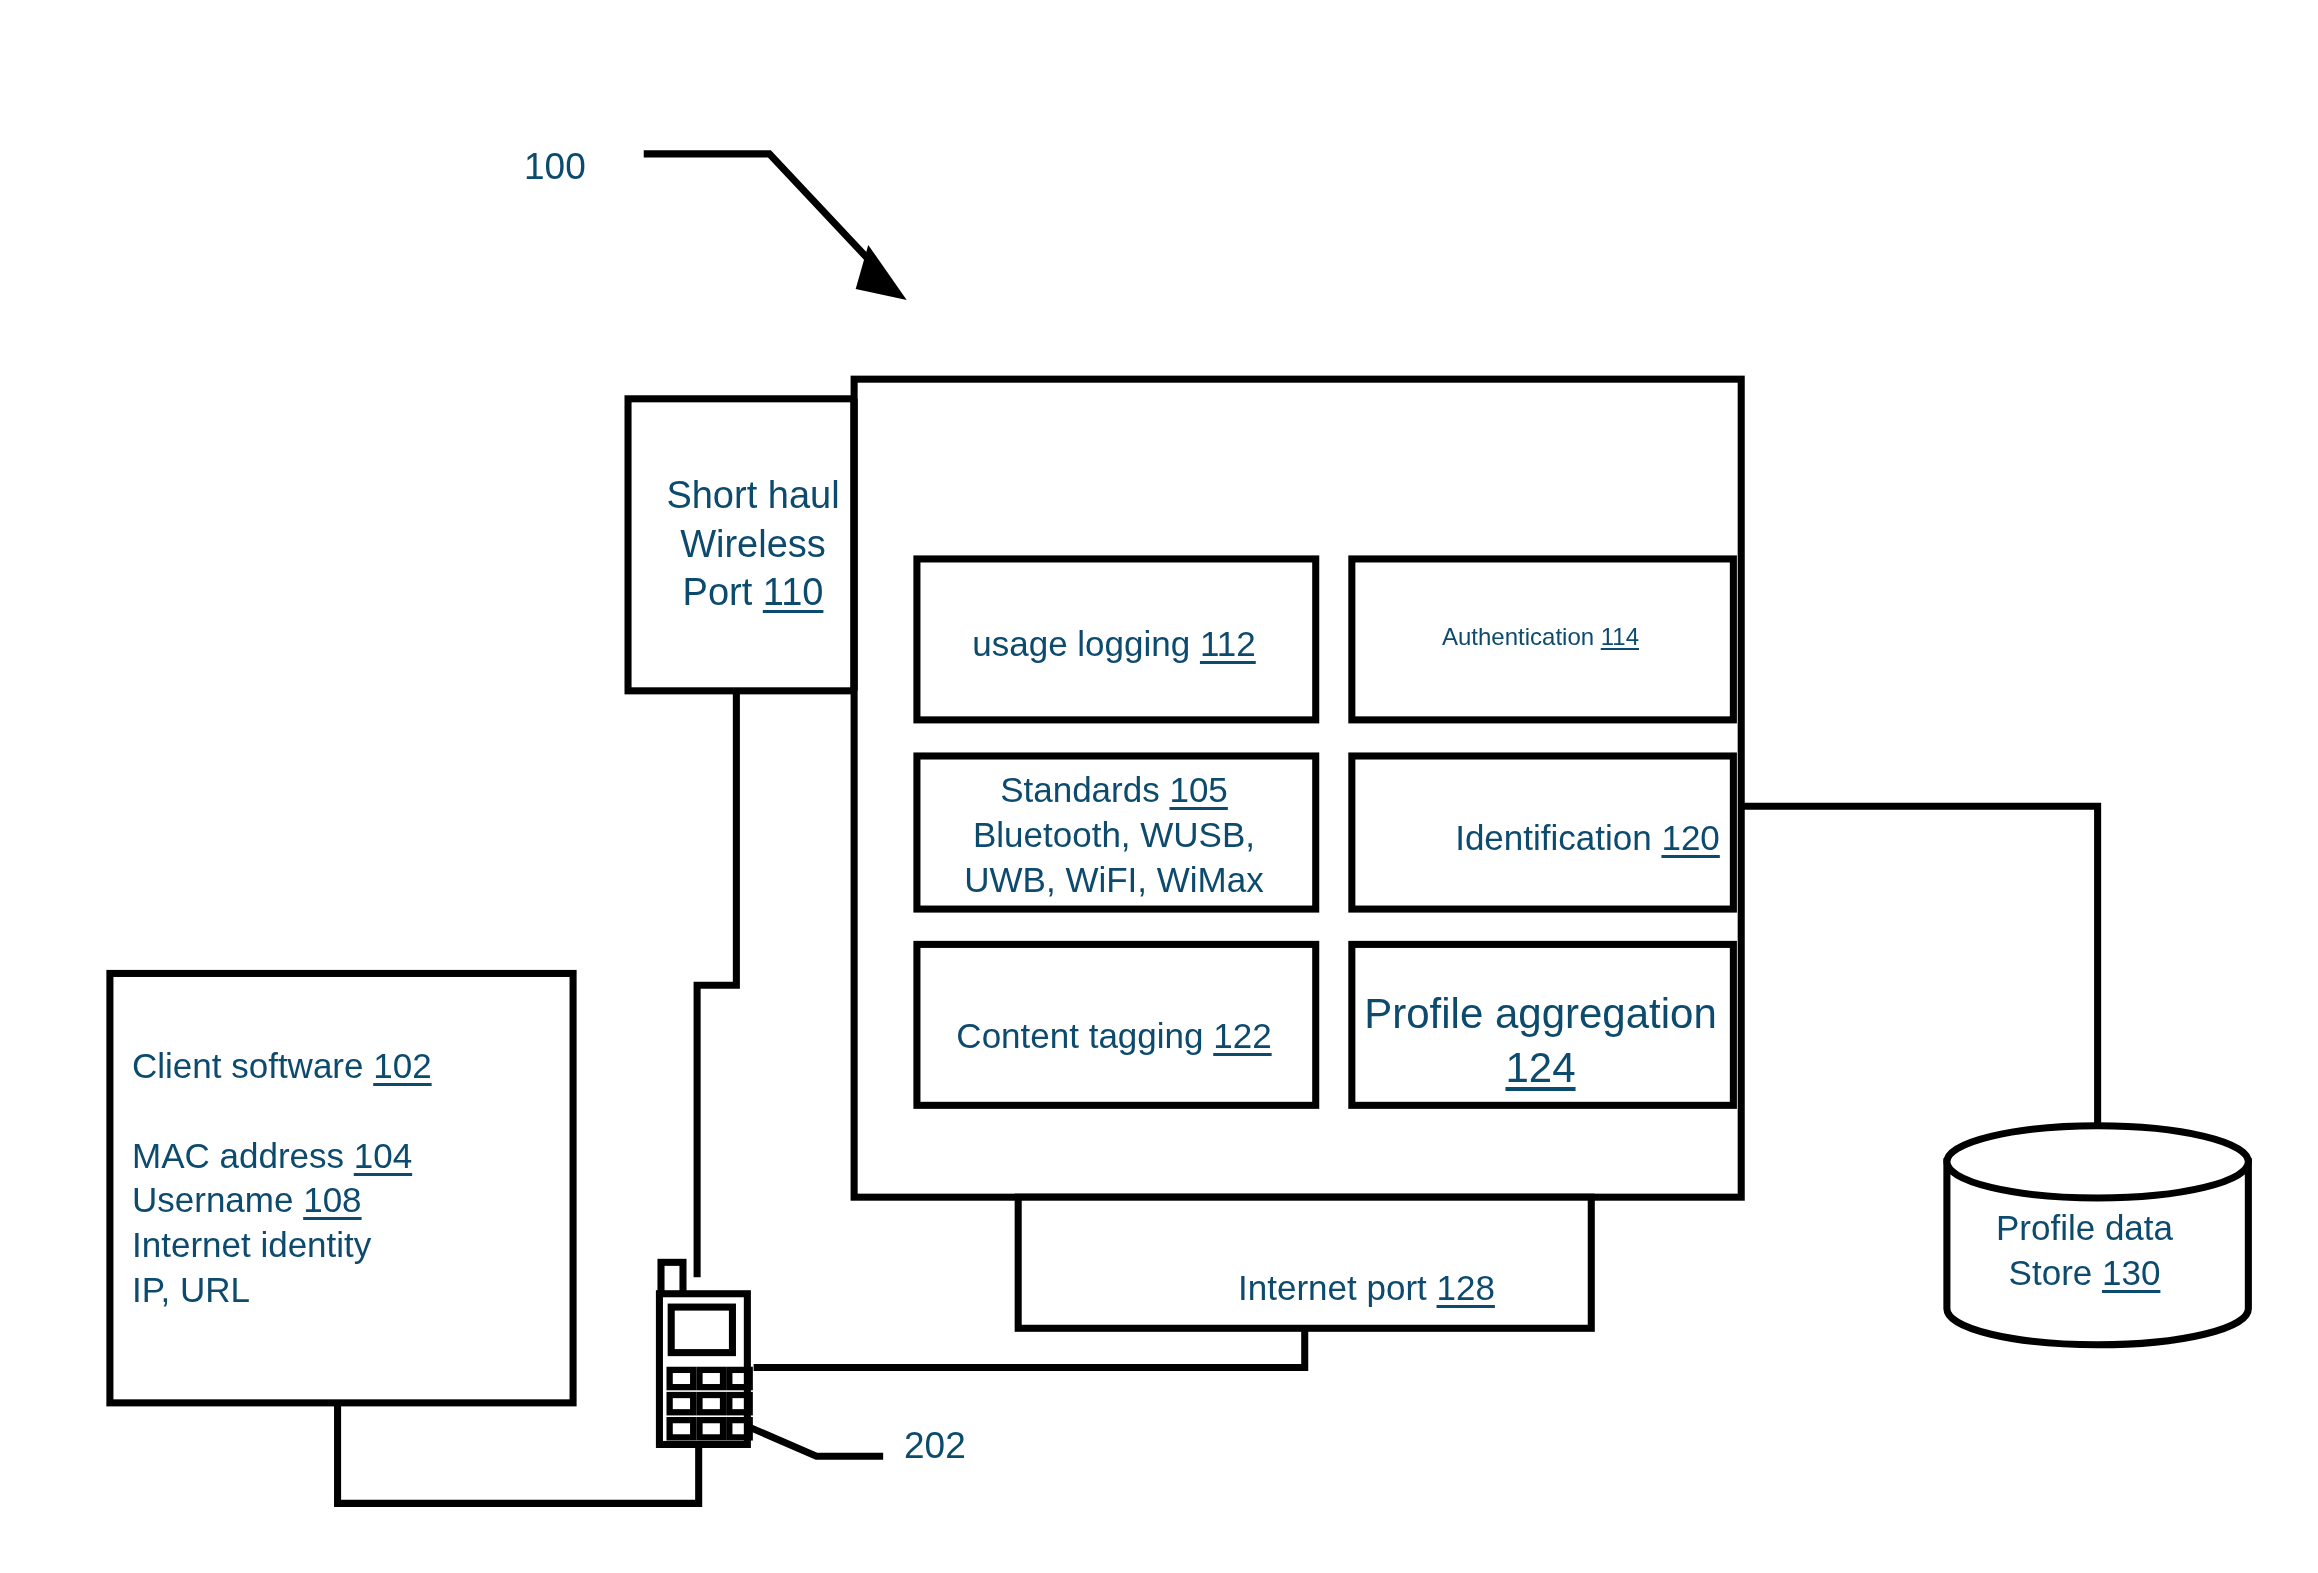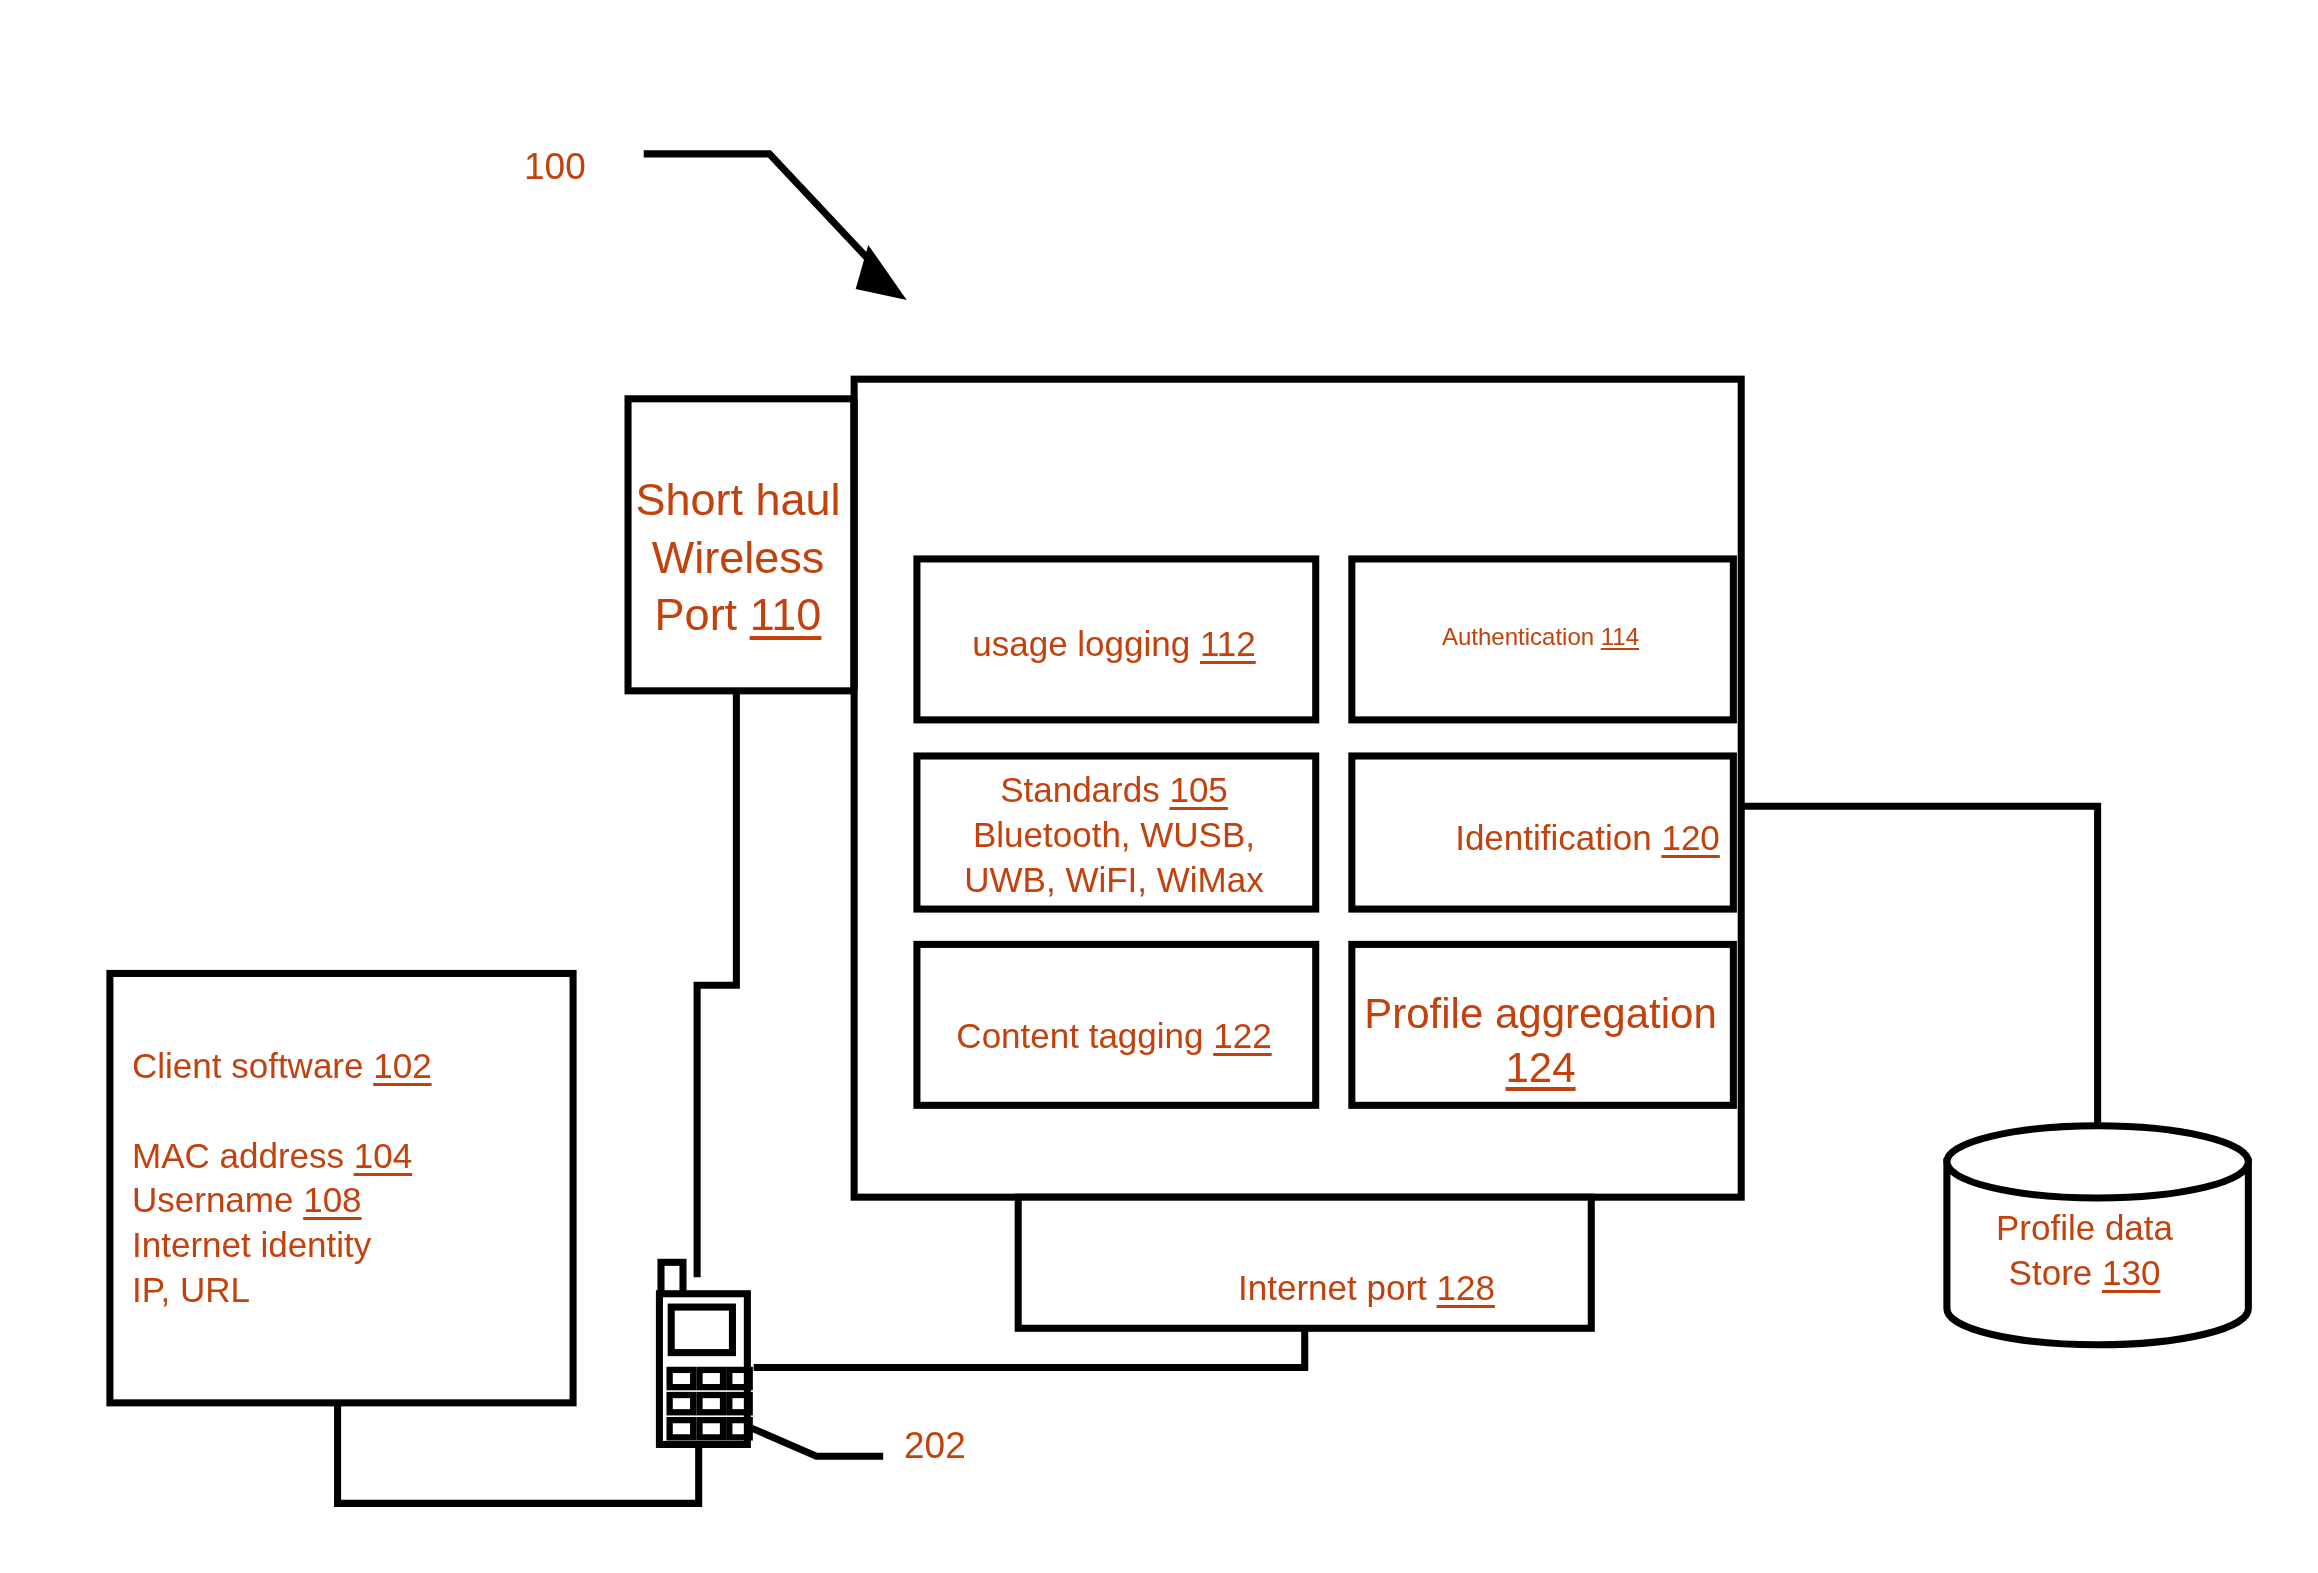--- a/index.html
+++ b/index.html
@@ -37,36 +37,36 @@
   }
   .boxfill {
     fill: #ffffff;
     stroke: #000000;
     stroke-width: 9;
   }
   .solidblack { fill: #000000; stroke: none; }
 
   .lbl {
     position: absolute;
-    color: #c2410c;
+    color: #0c4a6e;
     font-family: "Liberation Sans", sans-serif;
     font-weight: 400;
     line-height: 1.28;
     white-space: pre;
     text-align: center;
     pointer-events: none;
   }
   .lbl.left { text-align: left; }
   .u { text-decoration: underline; text-underline-offset: 0.13em; }
 
   .ref-100 { left: 524px; top: 143px; font-size: 37px; }
   .ref-202 { left: 904px; top: 1422px; font-size: 37px; }
 
   .t-shorthaul {
-    left: 624px; top: 471px; width: 228px; font-size: 45px;
+    left: 624px; top: 471px; width: 228px; font-size: 38px; padding-left: 15px;
   }
   .t-usage { left: 914px; top: 622px; width: 400px; font-size: 35px; }
   .t-auth  { left: 1348px; top: 622px; width: 385px; font-size: 24px; }
   .t-std   { left: 914px; top: 768px; width: 400px; font-size: 35px; }
   .t-ident { left: 1348px; top: 816px; width: 385px; font-size: 35px; padding-left: 47px; }
   .t-content { left: 914px; top: 1014px; width: 400px; font-size: 35px; }
   .t-profagg { left: 1348px; top: 987px; width: 385px; font-size: 42px; }
   .t-inetport { left: 1080px; top: 1266px; width: 573px; font-size: 35px; }
   .t-client { left: 132px; top: 1044px; width: 440px; font-size: 35px; }
   .t-store { left: 1943px; top: 1206px; width: 283px; font-size: 35px; }

